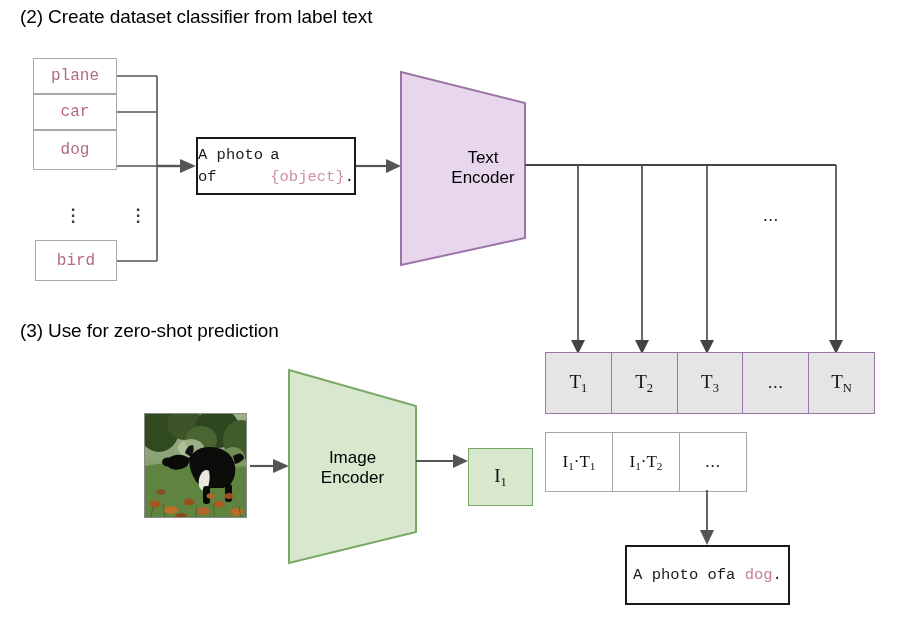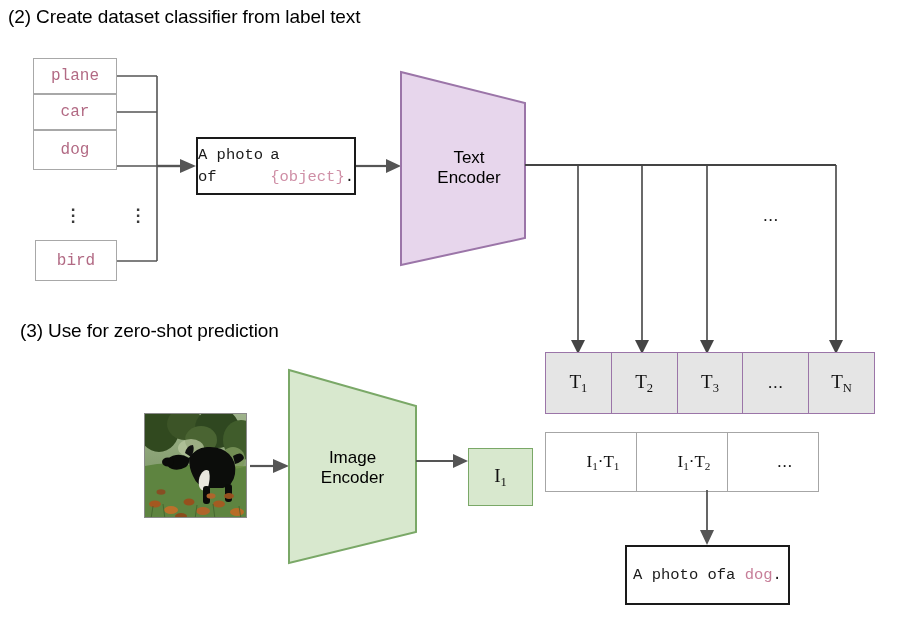--- a/index.html
+++ b/index.html
@@ -56,21 +56,21 @@
     background:#e5e5e5;
     display:flex;align-items:center;justify-content:center;
     font-family:"Liberation Serif", serif;
     font-size:19px;color:#111;
   }
   .icell{
     border:1px solid #a6a6a6;
     background:#ffffff;
     display:flex;align-items:center;justify-content:center;
     font-family:"Liberation Serif", serif;
-    font-size:17px;color:#111;padding-left:24px;
+    font-size:17px;color:#111;
   }
   .icell.hl{background:#cfe2f7;border:1px solid #6f9ed4;}
   .ibox{
     border:1px solid #7aa867;
     background:#d8e8ce;
     display:flex;align-items:center;justify-content:center;
     font-family:"Liberation Serif", serif;
     font-size:19px;color:#111;
   }
   sub{font-size:0.66em;vertical-align:-0.28em;}
@@ -82,21 +82,21 @@
     color:#3a3a3a;font-size:17px;font-weight:bold;line-height:6px;
     text-align:center;
   }
   svg{position:absolute;left:0;top:0;overflow:visible;}
 </style>
 </head>
 <body>
 
 <div id="stage">
 
-  <div class="abs section-title" style="left:8px;top:6px;">(2) Create dataset classifier from label text</div>
+  <div class="abs section-title" style="left:20px;top:6px;">(2) Create dataset classifier from label text</div>
 
   <div class="abs label-box" style="left:33px;top:58px;width:84px;height:36px;">
     <span>plane</span>
   </div>
   <div class="abs label-box" style="left:33px;top:94px;width:84px;height:36px;">
     <span>car</span>
   </div>
   <div class="abs label-box" style="left:33px;top:130px;width:84px;height:40px;">
     <span>dog</span>
   </div>
@@ -138,21 +138,21 @@
   </div>
 
   <svg width="906" height="624">
     <path d="M356,166 L388,166" stroke="#555555" stroke-width="2.2" fill="none"></path>
     <path d="M386,159 L401,166 L386,173 Z" fill="#555555"></path>
   </svg>
 
   <svg width="906" height="624">
     <polygon points="401,72 525,103 525,238 401,265" fill="#e7d6ec" stroke="#9b75a8" stroke-width="2"></polygon>
   </svg>
-  <div class="encoder-text" style="left:407px;top:148px;width:124px;">
+  <div class="encoder-text" style="left:421px;top:148px;width:124px;">
     <div>Text</div>
     <div>Encoder</div>
   </div>
 
   <svg width="906" height="624">
     <g stroke="#444444" stroke-width="2" fill="none">
       <path d="M525,165 L836,165"></path>
     </g>
     <g stroke="#444444" stroke-width="1.6" fill="none">
       <path d="M578,165 L578,342"></path>

